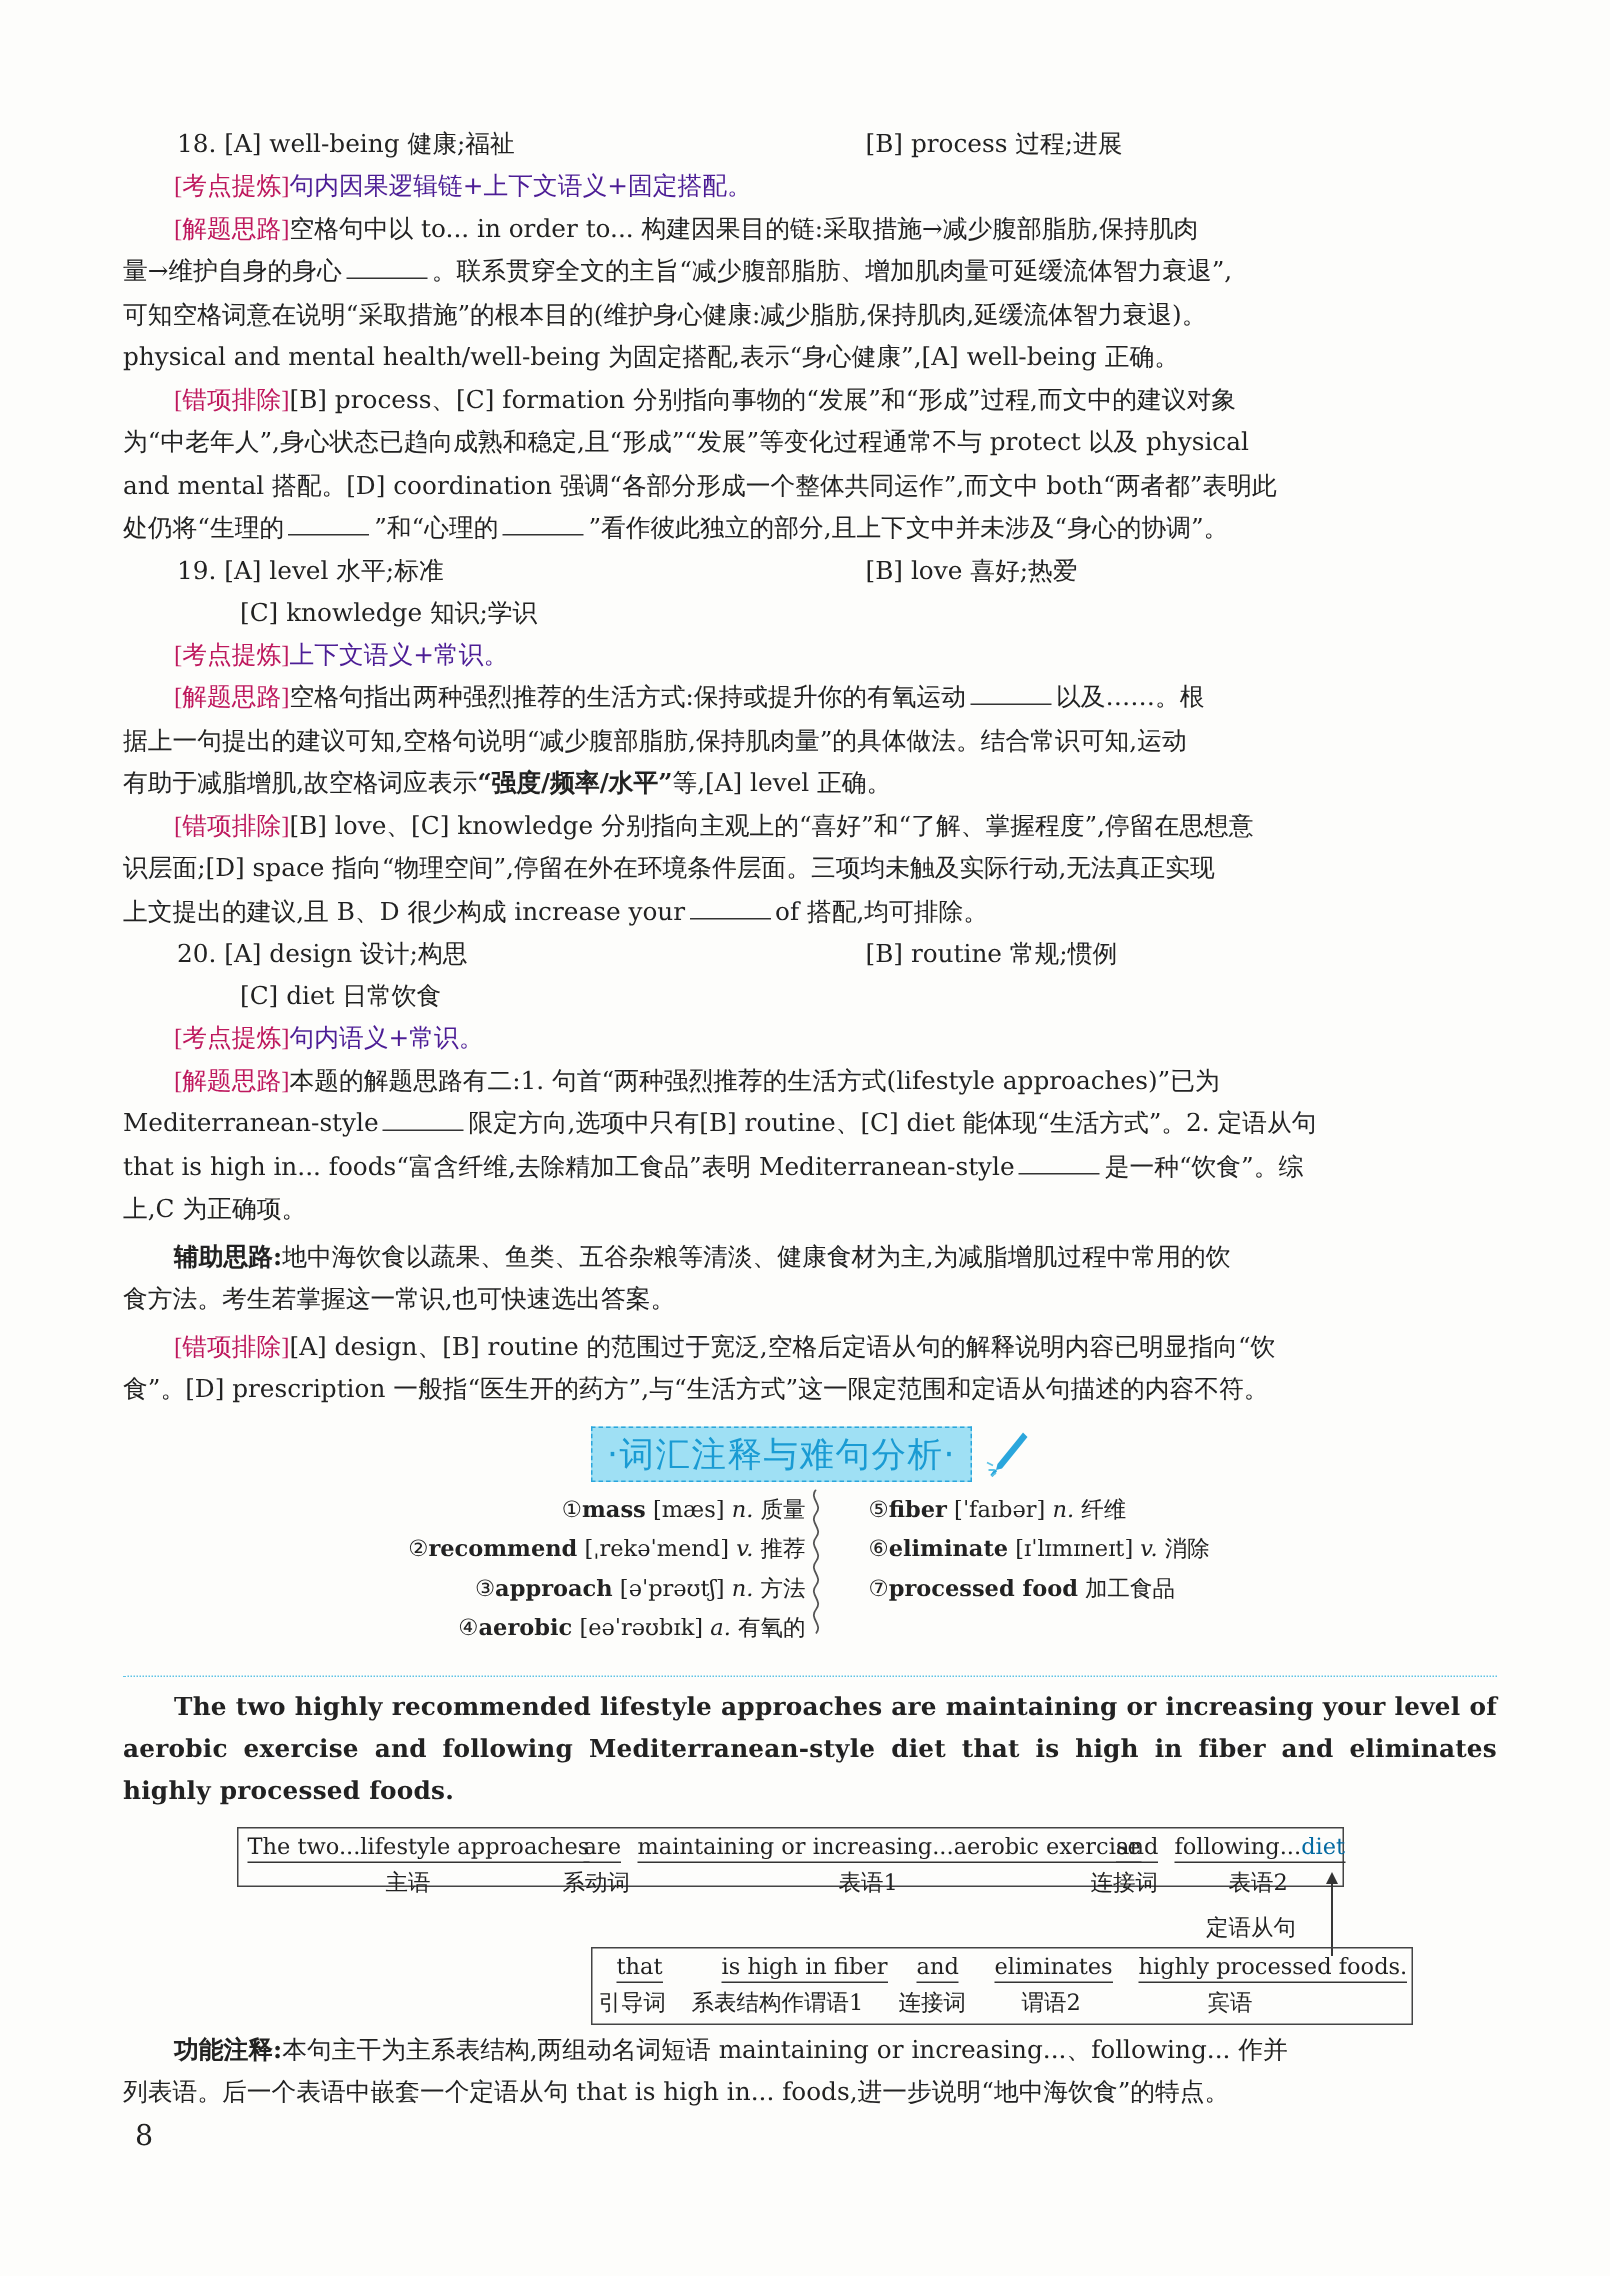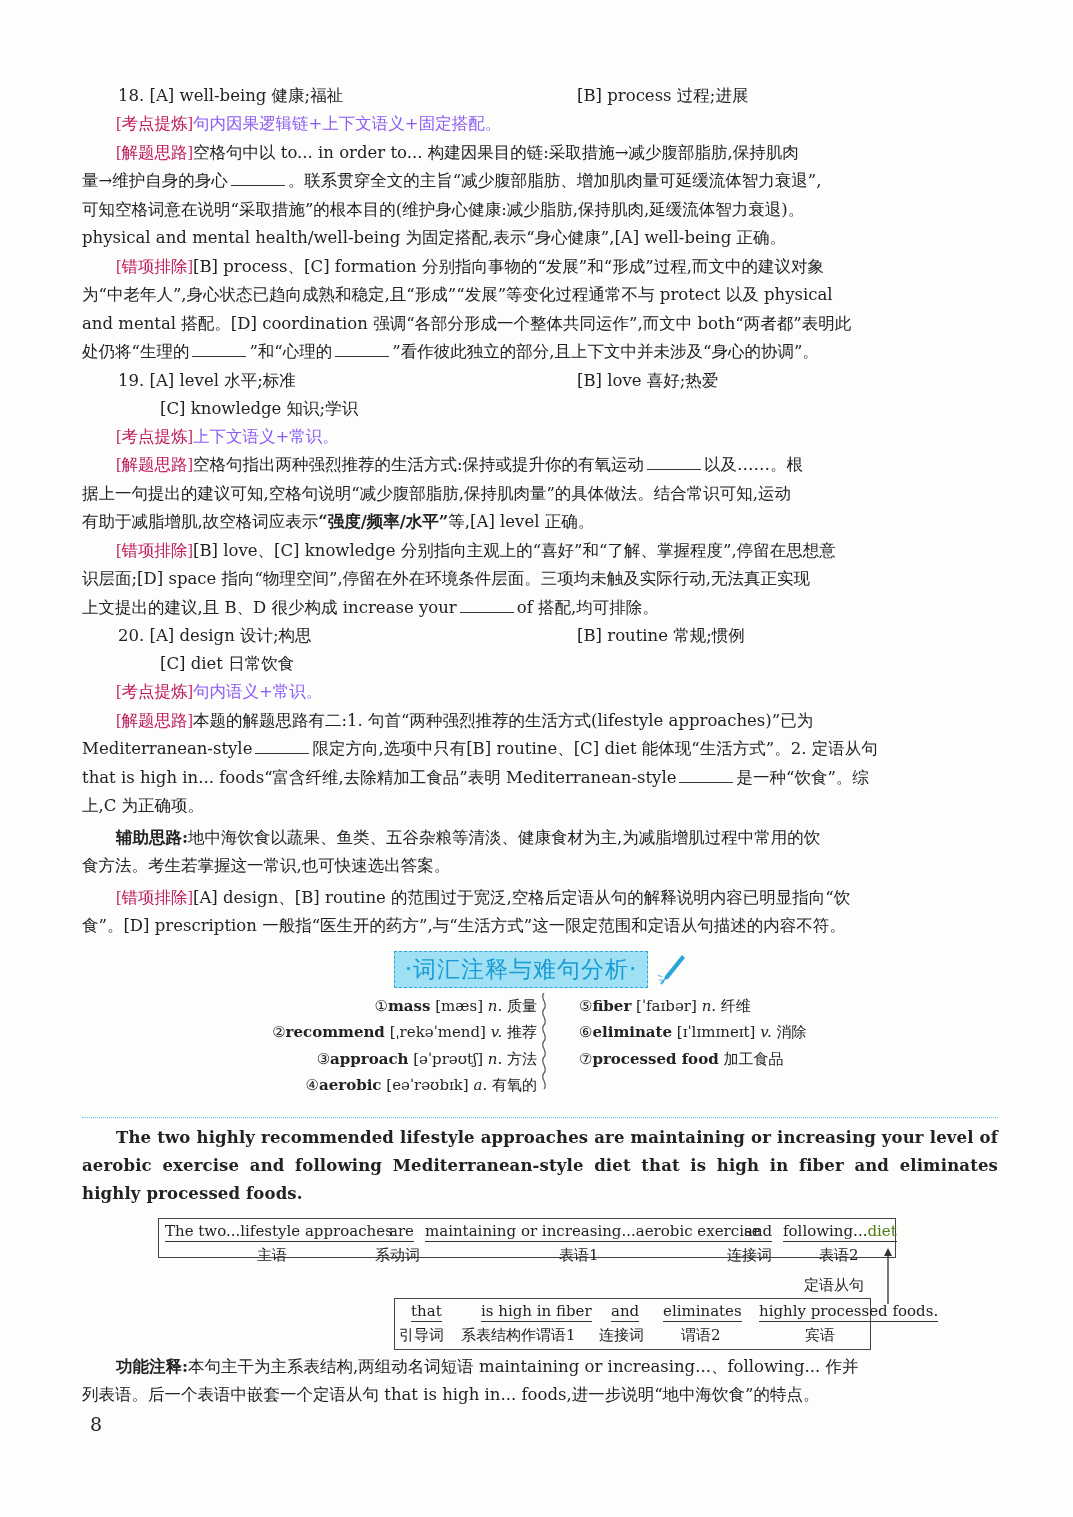--- a/index.html
+++ b/index.html
@@ -13,21 +13,21 @@
   }
   .page { position: absolute; left: 82px; top: 82px; width: 916px; }
   .line { line-height: 28.5px; white-space: nowrap; }
   .para { line-height: 28.5px; text-align: justify; }
   .indent { text-indent: 34px; }
   .q-row { display: flex; line-height: 28px; }
   .q-row .left { width: 495px; padding-left: 36px; }
   .q-row .left.sub { padding-left: 78px; }
   .q-row .right { flex: 1; }
   .tag { color: #be185d; font-family: Liberation Serif, serif; }
-  .cyan { color: #8b5cf6; font-family: "DejaVu Sans", "Liberation Sans", sans-serif; }
+  .cyan { color: #4c1d95; font-family: "DejaVu Sans", "Liberation Sans", sans-serif; }
   .blank { display: inline-block; width: 54px; border-bottom: 1px solid #333; height: 16px; vertical-align: baseline; margin: 0 3px; }
   .bold { font-weight: bold; }
   .banner-wrap { display: flex; justify-content: center; align-items: center; margin: 12px 0 6px; height: 34px; }
   .banner {
     background: #9fe0f4; color: #1a9bd3;
     border: 1.5px dashed #2aa6dc;
     padding: 2px 10px; font-size: 23px;
     font-family: "DejaVu Sans", "Liberation Sans", sans-serif;
     letter-spacing: 1px;
   }
@@ -35,21 +35,21 @@
   .vocab { display: flex; position: relative; margin-top: 6px; font-size: 15px; }
   .vocab .col { line-height: 26.5px; }
   .vocab .col.left { width: 455px; text-align: right; }
   .vocab .divider { width: 14px; margin-right: 28px; height: 100px; }
   .vocab .word { font-weight: bold; }
   .vocab .pos { font-style: italic; }
   .dotline { border-top: 1.5px dotted #5ec3e6; margin: 18px 0 6px; }
   .sentence { font-weight: bold; font-size: 16.5px; line-height: 28px; text-align: justify; letter-spacing: 0.15px; }
   .diagram { position: relative; height: 135px; margin-top: 6px; font-size: 15px; }
   .box1 { position: absolute; left: 76px; top: 4px; width: 738px; height: 40px; border: 1.5px solid #444; }
-  .box2 { position: absolute; left: 312px; top: 84px; width: 477px; height: 52px; border: 1.5px solid #444; }
+  .box2 { position: absolute; left: 312px; top: 84px; width: 548px; height: 52px; border: 1.5px solid #444; }
   .seg { position: absolute; white-space: nowrap; }
   .seg .en { display: inline-block; border-bottom: 1.5px solid #333; line-height: 20px; }
   .lbl { position: absolute; white-space: nowrap; }
   .arrow { position: absolute; }
   .page-num { position: absolute; left: 90px; top: 1413px; font-size: 19px; }
 </style>
 </head>
 <body>
 
 <div class="page">
@@ -182,21 +182,21 @@
   <div class="dotline"></div>
 
   <div class="sentence indent">The two highly recommended lifestyle approaches are maintaining or increasing your level of aerobic exercise and following Mediterranean-style diet that is high in fiber and eliminates highly processed foods.</div>
 
   <div class="diagram">
     <div class="box1">
       <div class="seg" style="left:6px;top:2px"><span class="en">The two...lifestyle approaches</span></div>
       <div class="seg" style="left:230px;top:2px"><span class="en">are</span></div>
       <div class="seg" style="left:266px;top:2px"><span class="en">maintaining or increasing...aerobic exercise</span></div>
       <div class="seg" style="left:585px;top:2px"><span class="en">and</span></div>
-      <div class="seg" style="left:624px;top:2px"><span class="en"><span>following...</span><span style="color:#4d7c0f">diet</span></span></div>
+      <div class="seg" style="left:624px;top:2px"><span class="en"><span>following...</span><span style="color:#0369a1">diet</span></span></div>
       <div class="lbl" style="left:98px;top:27px">主语</div>
       <div class="lbl" style="left:216px;top:27px">系动词</div>
       <div class="lbl" style="left:400px;top:27px">表语1</div>
       <div class="lbl" style="left:568px;top:27px">连接词</div>
       <div class="lbl" style="left:660px;top:27px">表语2</div>
     </div>
     <svg class="arrow" style="left:800px;top:32px" width="12" height="60" viewBox="0 0 12 60">
       <line x1="6" y1="4" x2="6" y2="58" stroke="#333" stroke-width="1.3"></line>
       <path d="M2 10 L6 2 L10 10 Z" fill="#333"></path>
     </svg>

